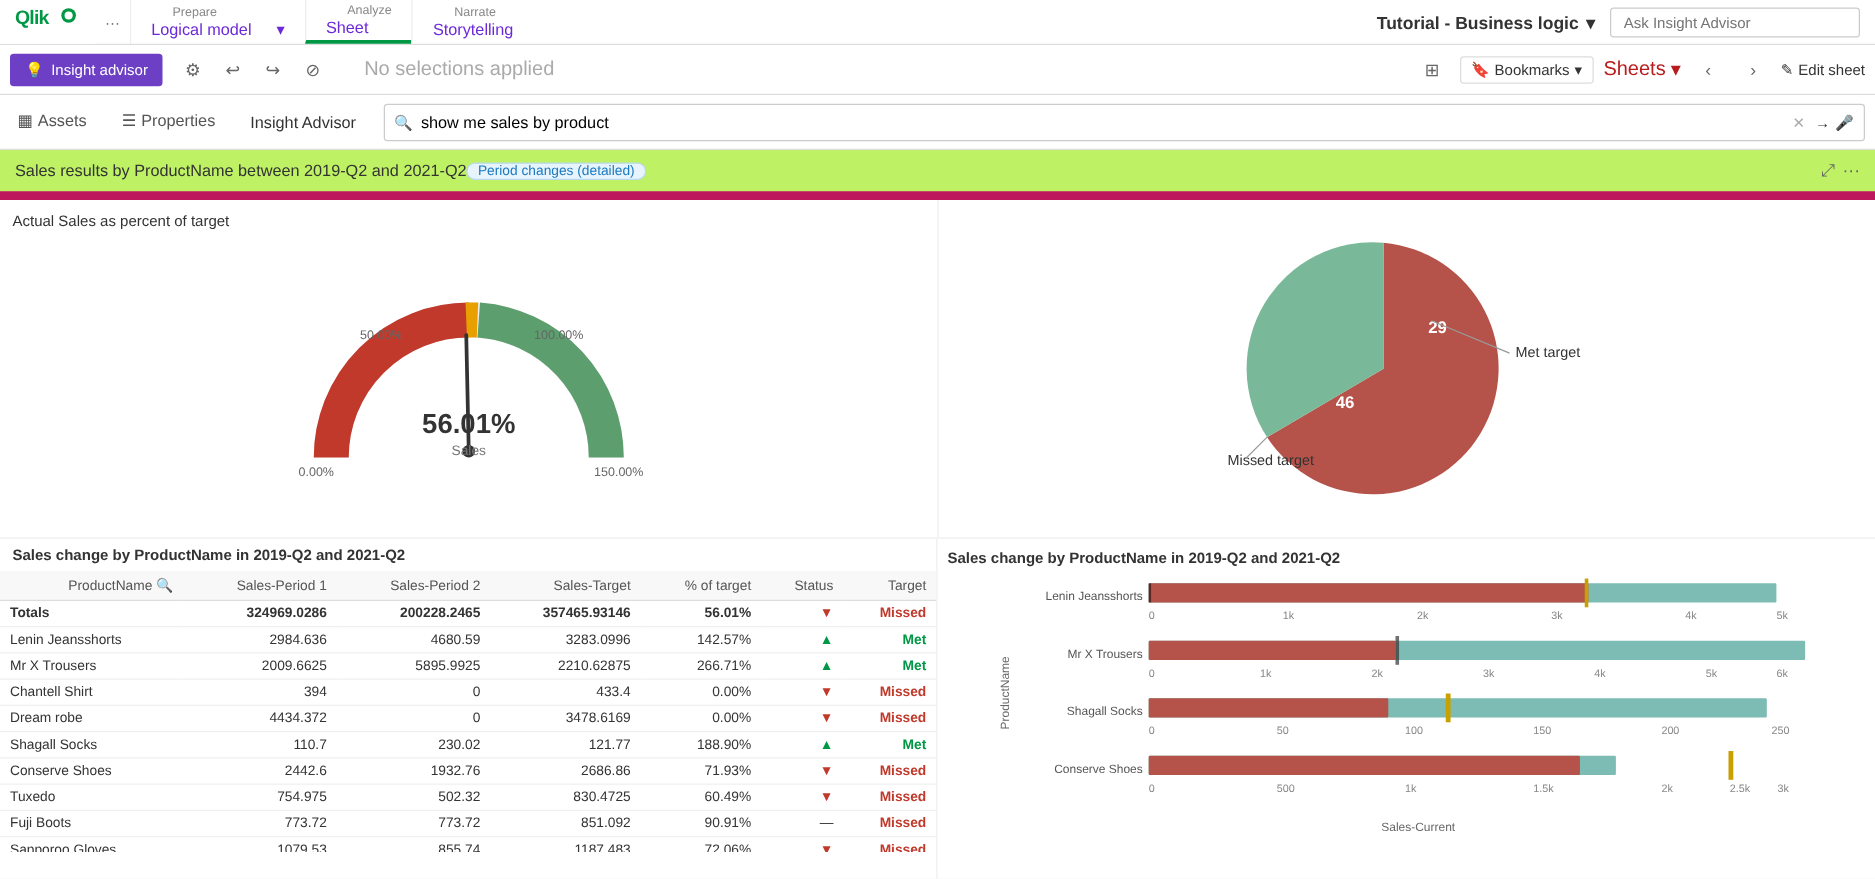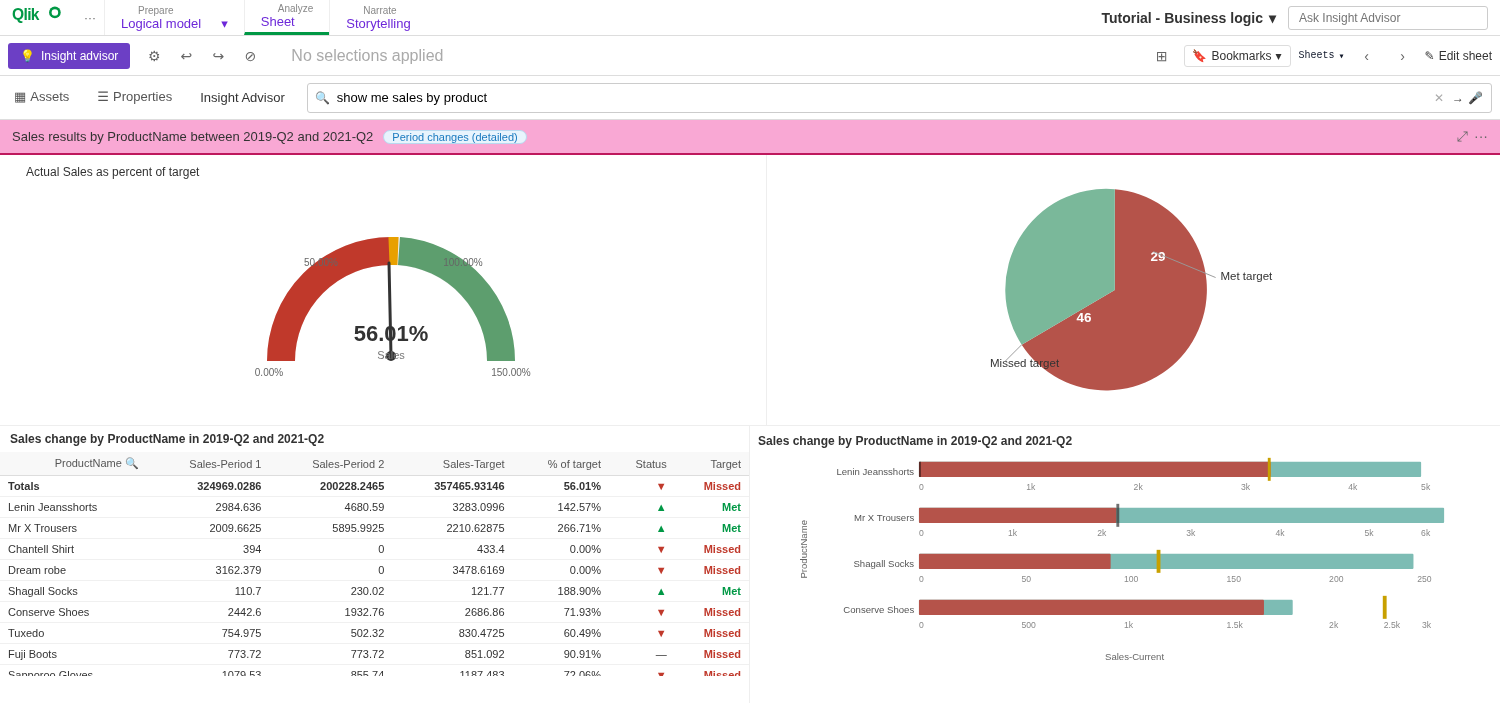--- a/index.html
+++ b/index.html
@@ -21,48 +21,48 @@
 
     
     .toolbar { display: flex; align-items: center; height: 40px; background: #fff; border-bottom: 1px solid #ddd; padding: 0 8px; }
     .insight-btn { display: flex; align-items: center; gap: 6px; background: #6c3fc5; color: #fff; border: none; border-radius: 3px; padding: 6px 12px; font-size: 12px; cursor: pointer; font-weight: 500; }
     .toolbar-icons { display: flex; align-items: center; gap: 8px; padding: 0 12px; }
     .toolbar-icon { width: 24px; height: 24px; display: flex; align-items: center; justify-content: center; color: #666; cursor: pointer; font-size: 14px; }
     .no-selections { color: #aaa; font-size: 16px; margin-left: 21px; }
     .toolbar-right { margin-left: auto; display: flex; align-items: center; gap: 8px; }
     .toolbar-right-icon { width: 28px; height: 28px; display: flex; align-items: center; justify-content: center; color: #666; cursor: pointer; font-size: 14px; }
     .bookmarks-btn { display: flex; align-items: center; gap: 4px; font-size: 12px; color: #333; cursor: pointer; border: 1px solid #ddd; border-radius: 3px; padding: 3px 8px; }
-    .sheets-btn { display: flex; align-items: center; gap: 4px; font-size: 10px; color: #0f172a; cursor: pointer; font-family: Liberation Mono, monospace; }
+    .sheets-btn { display: flex; align-items: center; gap: 4px; font-size: 16px; color: #b91c1c; cursor: pointer; }
     .edit-sheet-btn { font-size: 12px; color: #333; cursor: pointer; display: flex; align-items: center; gap: 4px; }
 
     
     .search-bar-row { display: flex; align-items: stretch; height: 44px; background: #fff; border-bottom: 1px solid #ddd; }
     .asset-props { display: flex; align-items: center; gap: 0; }
     .asset-tab { display: flex; align-items: center; gap: 4px; padding: 0 14px; height: 44px; cursor: pointer; border-bottom: 2px solid transparent; font-size: 13px; color: #555; }
     .insight-label { display: flex; align-items: center; padding: 0 14px; font-size: 13px; font-weight: 500; color: #333; }
     .search-container { flex: 1; display: flex; align-items: center; padding: 0 8px; }
     .search-box { display: flex; align-items: center; flex: 1; border: 1px solid #ccc; border-radius: 3px; padding: 0 8px; height: 30px; background: #fff; }
     .search-box input { flex: 1; border: none; outline: none; font-size: 13px; }
     .search-icon { color: #aaa; margin-right: 6px; }
     .search-clear { color: #aaa; cursor: pointer; margin: 0 4px; }
     .search-go { color: #333; cursor: pointer; margin: 0 4px; }
     .search-mic { color: #333; cursor: pointer; }
 
     
     .main-content { display: flex; flex-direction: column; height: calc(703px - 36px - 40px - 44px); overflow: hidden; }
 
     
-    .result-header { display: flex; align-items: center; padding: 8px 12px; background: #f9a8d4; border-bottom: 2px solid #be185d; gap: 10px; }
+    .result-header { display: flex; align-items: center; padding: 8px 12px; background: #bef264; border-bottom: 7px solid #be185d; }
     .result-title { font-size: 13px; color: #333; font-weight: 500; }
     .period-badge { background: #e8f4fd; color: #1a7abf; border: 1px solid #b8d9f0; border-radius: 10px; padding: 0 8px; font-size: 11px; }
     .result-actions { margin-left: auto; display: flex; gap: 6px; }
     .result-action-icon { color: #666; cursor: pointer; font-size: 14px; }
 
     
-    .charts-area { display: flex; flex: 1; overflow: hidden; background: #fff; padding-left: 16px; }
+    .charts-area { display: flex; flex: 1; overflow: hidden; background: #fff; }
     .chart-left { width: 750px; display: flex; flex-direction: column; padding: 10px; }
     .chart-right { flex: 1; display: flex; flex-direction: column; padding: 10px; border-left: 1px solid #eee; }
     .chart-title { font-size: 12px; color: #333; margin-bottom: 8px; }
 
     
     .gauge-container { flex: 1; display: flex; align-items: center; justify-content: center; position: relative; }
     .gauge-svg { width: 300px; height: 200px; }
 
     
     .pie-container { flex: 1; display: flex; align-items: center; justify-content: center; }
@@ -307,21 +307,21 @@
                 <td>Chantell Shirt</td>
                 <td>394</td>
                 <td>0</td>
                 <td>433.4</td>
                 <td>0.00%</td>
                 <td><span class="arrow-down">▼</span></td>
                 <td class="status-missed">Missed</td>
               </tr>
               <tr>
                 <td>Dream robe</td>
-                <td>3162.379</td>
+                <td>4434.372</td>
                 <td>0</td>
                 <td>3478.6169</td>
                 <td>0.00%</td>
                 <td><span class="arrow-down">▼</span></td>
                 <td class="status-missed">Missed</td>
               </tr>
               <tr>
                 <td>Shagall Socks</td>
                 <td>110.7</td>
                 <td>230.02</td>

